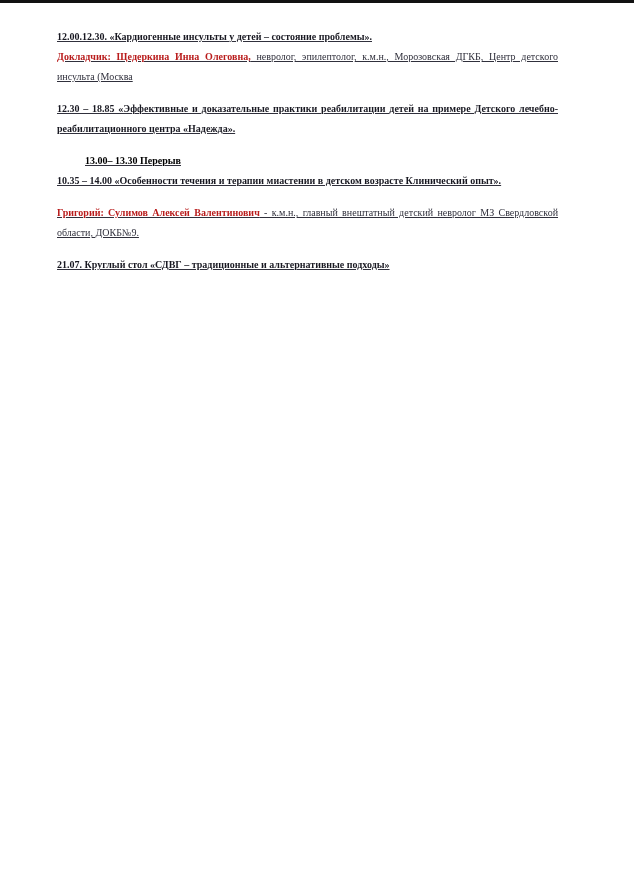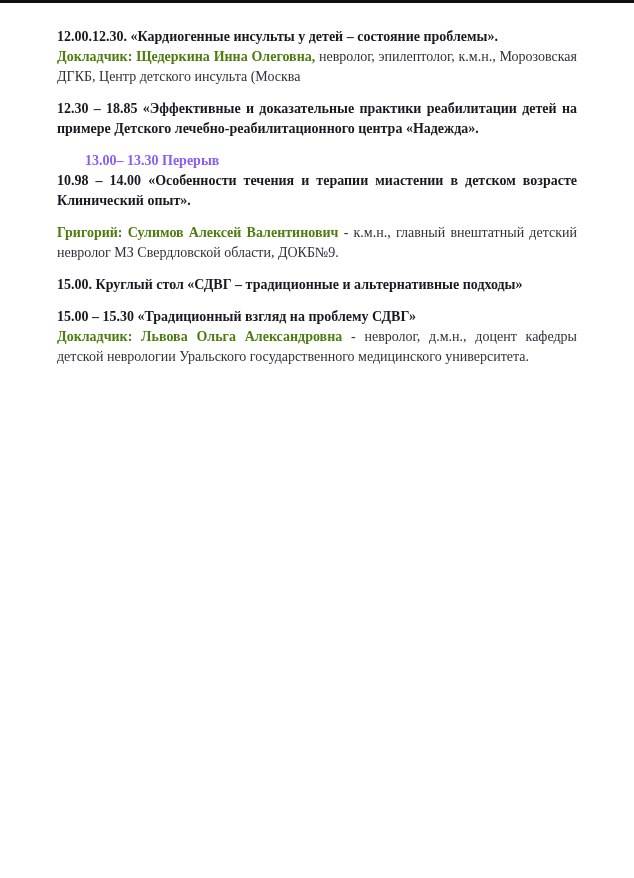--- a/index.html
+++ b/index.html
@@ -10,44 +10,45 @@
     overflow:hidden;
     box-sizing:border-box;
   }
   .topbar{
     position:absolute;top:0;left:0;
     width:100%;height:3px;
     background:#111111;
   }
   .content{
     box-sizing:border-box;
-    padding:27px 57px 0 57px;
+    padding:27px 76px 0 57px;
     font-family:"Liberation Serif", serif;
-    font-size:14px;
+    font-size:10px;
     line-height:20px;
     color:#30303c;
     text-align:justify;
+    text-decoration:underline;
   }
   .content p{margin:0;}
   .session{margin-bottom:12px;}
   .session-title{
     font-weight:bold;
     color:#191922;
   }
   .session-title:empty{display:none;}
   .speaker b{
     font-weight:bold;
-    color:#4d7c0f;
+    color:#b91c1c;
     margin-top:48px;
   }
   .break-row{
     margin-bottom:12px;
     padding-left:28px;
     font-weight:bold;
-    color:#8b5cf6;
+    color:#000000;
     text-align:left;
   }
 </style>
 </head>
 <body>
 
 <div class="page">
   <div class="topbar"></div>
 
   <div class="content">
@@ -57,33 +58,29 @@
       <p class="speaker"><b>Докладчик: Щедеркина Инна Олеговна,</b><span> невролог, эпилептолог, к.м.н., Морозовская ДГКБ, Центр детского инсульта (Москва</span></p>
     </div>
 
     <div class="session">
       <p class="session-title">12.30 – 18.85 «Эффективные и доказательные практики реабилитации детей  на примере Детского лечебно-реабилитационного  центра «Надежда».</p>
     </div>
 
     <p class="break-row">13.00– 13.30 Перерыв</p>
 
     <div class="session">
-      <p class="session-title">10.98 – 14.00   «Особенности течения и терапии миастении в детском возрасте Клинический опыт».</p>
+      <p class="session-title">10.35 – 14.00   «Особенности течения и терапии миастении в детском возрасте Клинический опыт».</p>
     </div>
 
 
     <div class="session">
       <p class="speaker"><b>Григорий: Сулимов  Алексей Валентинович</b><span> - к.м.н., главный внештатный детский невролог МЗ Свердловской области, ДОКБ№9.</span></p>
     </div>
 
     <div class="session">
-      <p class="session-title">15.00. Круглый стол «СДВГ – традиционные и альтернативные подходы»</p>
+      <p class="session-title">21.07. Круглый стол «СДВГ – традиционные и альтернативные подходы»</p>
     </div>
 
-    <div class="session">
-      <p class="session-title">15.00 – 15.30 «Традиционный взгляд на проблему СДВГ»</p>
-      <p class="speaker"><b>Докладчик: Львова Ольга Александровна</b><span> - невролог, д.м.н., доцент кафедры детской неврологии Уральского государственного медицинского университета.</span></p>
-    </div>
 
 
 
   </div>
 </div>
 
 </body></html>

